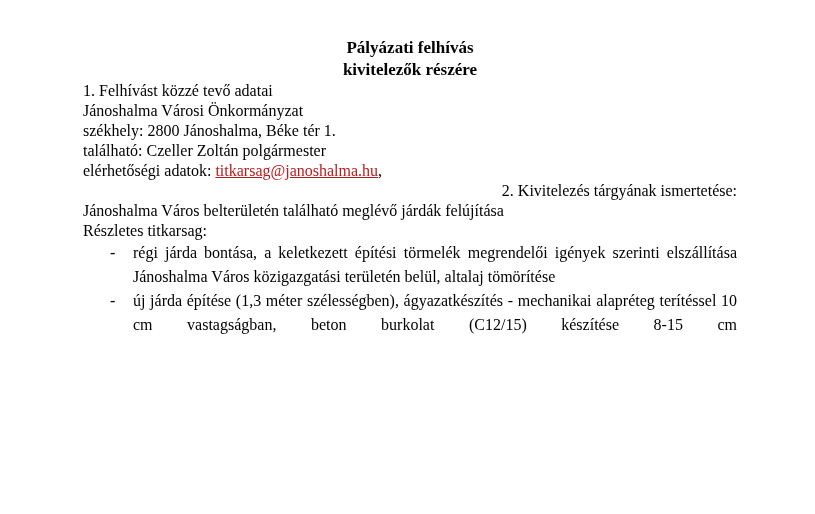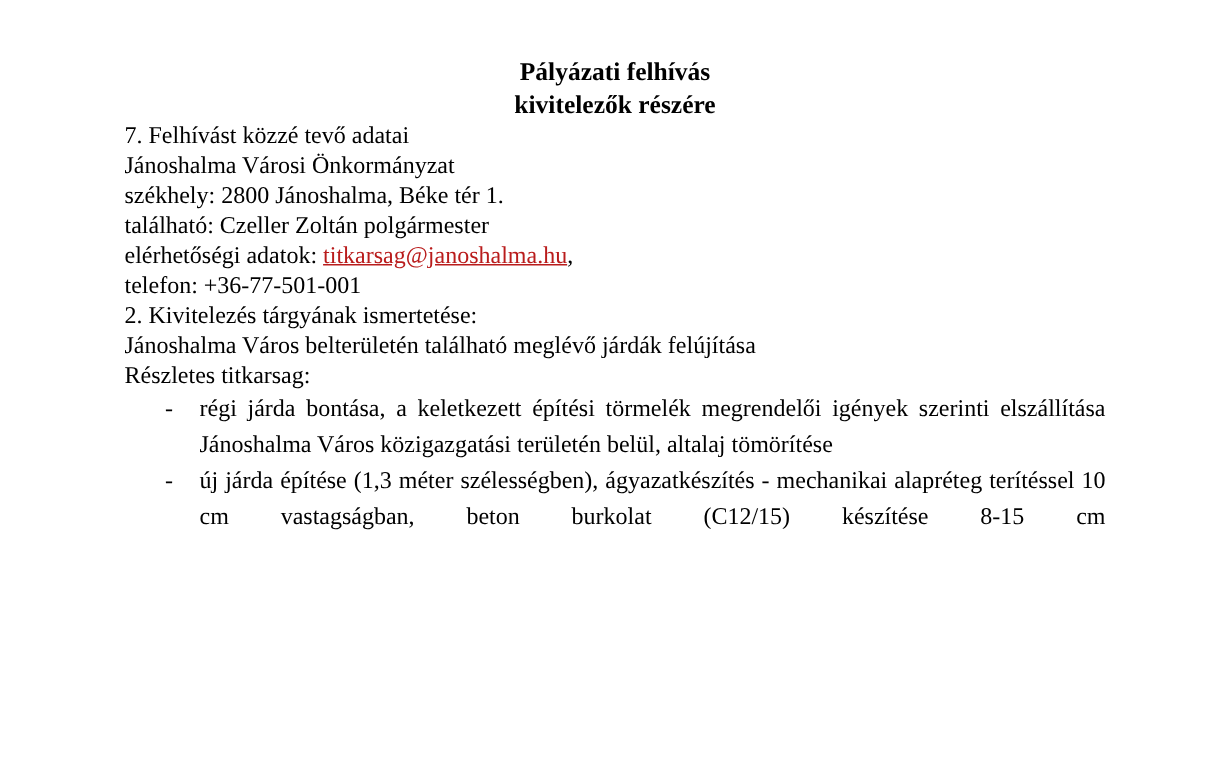--- a/index.html
+++ b/index.html
@@ -23,21 +23,21 @@
 
   .doc-title {
     padding-top: 63px;
     text-align: center;
     font-weight: bold;
     font-size: 17px;
     line-height: 22px;
   }
   .sec1-heading   { margin-top: 24px; }
   .issuer-block   { margin-top: 21px; }
-  .sec2-heading   { margin-top: 20px; }
+  .sec2-heading   { margin-top: 20px; text-align: right; }
   .subject-line   { margin-top: 20px; }
   .tasks-label    { margin-top: 20px; }
 
   .email-link {
     color: #b91c1c;
     text-decoration: underline;
     cursor: pointer;
   }
 
   .bullets { margin-top: 15px; line-height: 24px; }
@@ -61,28 +61,27 @@
 <body>
 
 <div class="page">
   <div class="content">
 
     <div class="doc-title">
       <div>Pályázati felhívás</div>
       <div>kivitelezők részére</div>
     </div>
 
-    <p class="sec1-heading">7. Felhívást közzé tevő adatai</p>
+    <p class="sec1-heading">1. Felhívást közzé tevő adatai</p>
 
     <div class="issuer-block">
       <div>Jánoshalma Városi Önkormányzat</div>
       <div>székhely: 2800 Jánoshalma, Béke tér 1.</div>
       <div>található: Czeller Zoltán polgármester</div>
       <div><span>elérhetőségi adatok: </span><a class="email-link" href="#">titkarsag@janoshalma.hu</a><span>,</span></div>
-      <div>telefon: +36-77-501-001</div>
     </div>
 
     <p class="sec2-heading">2. Kivitelezés tárgyának ismertetése:</p>
 
     <p class="subject-line">Jánoshalma Város belterületén található meglévő járdák felújítása</p>
 
     <p class="tasks-label">Részletes titkarsag:</p>
 
     <div class="bullets">
       <div class="bullet">

